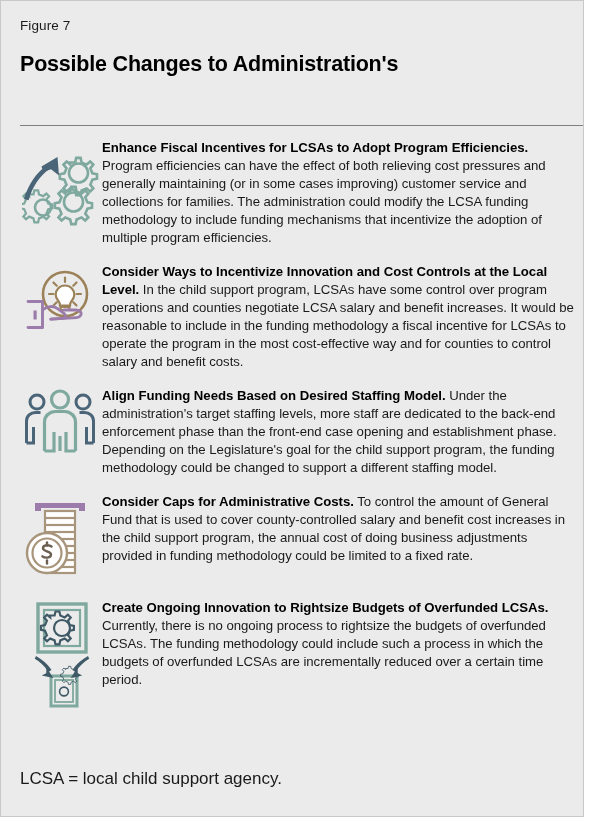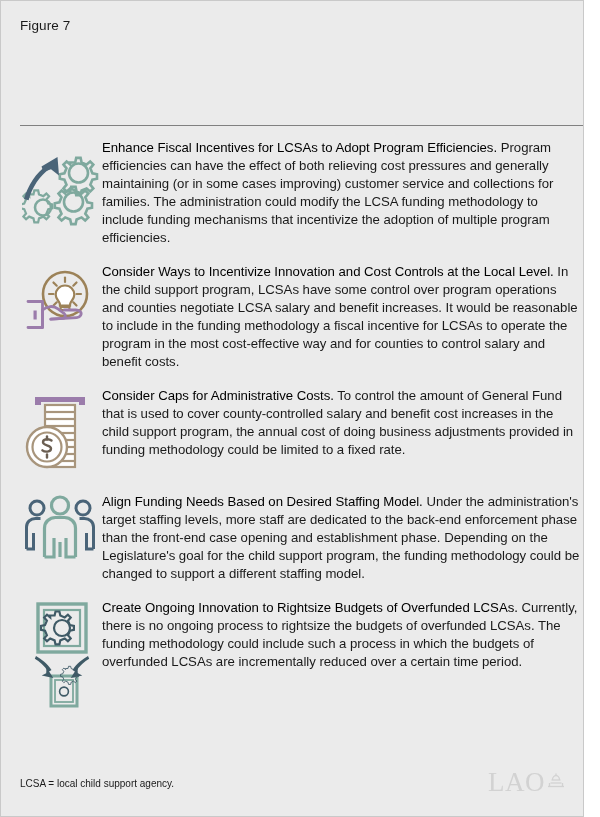--- a/index.html
+++ b/index.html
@@ -72,28 +72,28 @@
   .item-text {
     flex: 1 1 auto;
     font-size: 13.2px;
     line-height: 1.365;
     color: #1a1a1a;
     padding-top: 2px;
     padding-right: 2px;
     letter-spacing: -0.03px;
   }
   .item-text b {
-    font-weight: normal;
+    font-weight: bold;
     color: #000000;
   }
   .footnote {
     position: absolute;
     left: 19px;
     bottom: 27px;
-    font-size: 10px;
+    font-size: 17px;
     color: #1a1a1a;
   }
   .lao-logo {
     position: absolute;
     right: 17px;
     bottom: 20px;
     display: flex;
     align-items: flex-end;
     gap: 1px;
     color: #d2d2d2;
@@ -109,20 +109,21 @@
   }
 </style>
 </head>
 <body>
 
 <div class="figure-page">
 
   <div class="figure-label">Figure 7</div>
 
   <div class="figure-title">
+    <div>Possible Changes to Administration's</div>
   </div>
 
   <div class="title-rule"></div>
 
   <div class="items">
 
     <div class="item">
       <div class="item-icon">
         <svg width="78" height="86" viewBox="0 0 78 86" aria-hidden="true">
           <g fill="none" stroke="#7fa99e" stroke-width="2.6">
@@ -163,20 +164,47 @@
             <path d="M6 36.5 h14.5 v26 h-14.5"></path>
             <path d="M20.5 45 c4.5 -4.2 11 -4.6 15.5 -1.2 l6 4.5 c2.2 1.6 1.6 4.8 -1.2 5.0 l-12 0.9"></path>
             <path d="M28.8 54.2 l26 -1.6 c3.6 -0.2 5.6 -3.8 3.4 -6.0 -1.2 -1.2 -2.6 -1.6 -4.4 -1.6 l-11.4 0"></path>
             <path d="M20.5 45 v17.5"></path>
           </g>
           <rect x="11.5" y="45.5" width="3.2" height="9" fill="#9b7cab"></rect>
         </svg>
       </div>
       <div class="item-text">
         <b>Consider Ways to Incentivize Innovation and Cost Controls at the Local Level.</b><span> In the child support program, LCSAs have some control over program operations and counties negotiate LCSA salary and benefit increases. It would be reasonable to include in the funding methodology a fiscal incentive for LCSAs to operate the program in the most cost-effective way and for counties to control salary and benefit costs.</span>
+      </div>
+    </div>
+
+    <div class="item">
+      <div class="item-icon">
+        <svg width="78" height="78" viewBox="0 0 78 78" aria-hidden="true">
+          <g fill="none" stroke="#4a6478" stroke-width="3">
+            <circle cx="15" cy="13" r="7"></circle>
+            <path d="M4.5 54 v-22 c0 -5 4 -8.5 9 -8.5 h5"></path>
+            <path d="M4.5 54 h7 v-16"></path>
+          </g>
+          <g fill="none" stroke="#4a6478" stroke-width="3">
+            <circle cx="61" cy="13" r="7"></circle>
+            <path d="M71.5 54 v-22 c0 -5 -4 -8.5 -9 -8.5 h-5"></path>
+            <path d="M71.5 54 h-7 v-16"></path>
+          </g>
+          <g fill="none" stroke="#7fa99e" stroke-width="3.2">
+            <circle cx="38" cy="10.5" r="8.5"></circle>
+            <path d="M22.5 62 v-29 c0 -6 5 -10.5 11 -10.5 h9 c6 0 11 4.5 11 10.5 v29"></path>
+            <path d="M22.5 62 h9.5 v-19"></path>
+            <path d="M53.5 62 h-9.5 v-19"></path>
+            <path d="M38 47 v15"></path>
+          </g>
+        </svg>
+      </div>
+      <div class="item-text">
+        <b>Align Funding Needs Based on Desired Staffing Model.</b><span> Under the administration's target staffing levels, more staff are dedicated to the back-end enforcement phase than the front-end case opening and establishment phase. Depending on the Legislature's goal for the child support program, the funding methodology could be changed to support a different staffing model.</span>
       </div>
     </div>
 
     <div class="item">
       <div class="item-icon">
         <svg width="78" height="88" viewBox="0 0 78 88" aria-hidden="true">
           <path d="M13 8 h50 v8 h-6 v-3 h-38 v3 h-6 z" fill="#9b7cab"></path>
           <rect x="23" y="16" width="30" height="62" fill="#ffffff" stroke="#a8957c" stroke-width="2.2"></rect>
           <g stroke="#a8957c" stroke-width="2.2">
             <path d="M23 23 h30"></path>
@@ -197,47 +225,20 @@
           </g>
         </svg>
       </div>
       <div class="item-text">
         <b>Consider Caps for Administrative Costs.</b><span> To control the amount of General Fund that is used to cover county-controlled salary and benefit cost increases in the child support program, the annual cost of doing business adjustments provided in funding methodology could be limited to a fixed rate.</span>
       </div>
     </div>
 
     <div class="item">
       <div class="item-icon">
-        <svg width="78" height="78" viewBox="0 0 78 78" aria-hidden="true">
-          <g fill="none" stroke="#4a6478" stroke-width="3">
-            <circle cx="15" cy="13" r="7"></circle>
-            <path d="M4.5 54 v-22 c0 -5 4 -8.5 9 -8.5 h5"></path>
-            <path d="M4.5 54 h7 v-16"></path>
-          </g>
-          <g fill="none" stroke="#4a6478" stroke-width="3">
-            <circle cx="61" cy="13" r="7"></circle>
-            <path d="M71.5 54 v-22 c0 -5 -4 -8.5 -9 -8.5 h-5"></path>
-            <path d="M71.5 54 h-7 v-16"></path>
-          </g>
-          <g fill="none" stroke="#7fa99e" stroke-width="3.2">
-            <circle cx="38" cy="10.5" r="8.5"></circle>
-            <path d="M22.5 62 v-29 c0 -6 5 -10.5 11 -10.5 h9 c6 0 11 4.5 11 10.5 v29"></path>
-            <path d="M22.5 62 h9.5 v-19"></path>
-            <path d="M53.5 62 h-9.5 v-19"></path>
-            <path d="M38 47 v15"></path>
-          </g>
-        </svg>
-      </div>
-      <div class="item-text">
-        <b>Align Funding Needs Based on Desired Staffing Model.</b><span> Under the administration's target staffing levels, more staff are dedicated to the back-end enforcement phase than the front-end case opening and establishment phase. Depending on the Legislature's goal for the child support program, the funding methodology could be changed to support a different staffing model.</span>
-      </div>
-    </div>
-
-    <div class="item">
-      <div class="item-icon">
         <svg width="78" height="108" viewBox="0 0 78 108" aria-hidden="true">
           <rect x="16" y="3" width="48" height="48" fill="none" stroke="#7fa99e" stroke-width="3.4"></rect>
           <rect x="22" y="9" width="36" height="36" fill="none" stroke="#7fa99e" stroke-width="2.2"></rect>
           <g fill="none" stroke="#3f5a66" stroke-width="2.2">
             <path d="M40 15.5 l4.6 0 0.9 -4 3.9 0 0.9 4 4.4 1.9 3.2 -2.7 2.8 2.8 -2.7 3.2 1.9 4.4 4 0.9 0 3.9 -4 0.9 -1.9 4.4 2.7 3.2 -2.8 2.8 -3.2 -2.7 -4.4 1.9 -0.9 4 -3.9 0 -0.9 -4 -4.4 -1.9 -3.2 2.7 -2.8 -2.8 2.7 -3.2 -1.9 -4.4 -4 -0.9 0 -3.9 4 -0.9 1.9 -4.4 -2.7 -3.2 2.8 -2.8 3.2 2.7 z" transform="translate(-12,-1)"></path>
             <circle cx="40" cy="27" r="8"></circle>
           </g>
           <rect x="29" y="75" width="26" height="30" fill="none" stroke="#7fa99e" stroke-width="3"></rect>
           <rect x="33" y="79" width="18" height="22" fill="none" stroke="#7fa99e" stroke-width="1.8"></rect>
           <g fill="none" stroke="#3f5a66" stroke-width="1.6">
@@ -254,30 +255,14 @@
       </div>
       <div class="item-text">
         <b>Create Ongoing Innovation to Rightsize Budgets of Overfunded LCSAs.</b><span> Currently, there is no ongoing process to rightsize the budgets of overfunded LCSAs. The funding methodology could include such a process in which the budgets of overfunded LCSAs are incrementally reduced over a certain time period.</span>
       </div>
     </div>
 
   </div>
 
   <div class="footnote">LCSA = local child support agency.</div>
 
-  <div class="lao-logo">
-    <span class="lao-word">LAO</span>
-    <span class="lao-dome">
-      <svg width="20" height="18" viewBox="0 0 20 18" aria-hidden="true">
-        <g fill="none" stroke="#d2d2d2" stroke-width="1.3">
-          <path d="M10 1.5 v2"></path>
-          <path d="M6.5 8 c0 -2.4 1.6 -4.3 3.5 -4.3 1.9 0 3.5 1.9 3.5 4.3"></path>
-          <path d="M4.5 11 h11"></path>
-          <path d="M5.5 8 h9"></path>
-          <path d="M2 14.5 h16"></path>
-          <path d="M3.5 11 v3.5"></path>
-          <path d="M16.5 11 v3.5"></path>
-        </g>
-      </svg>
-    </span>
-  </div>
 
 </div>
 
 </body></html>

